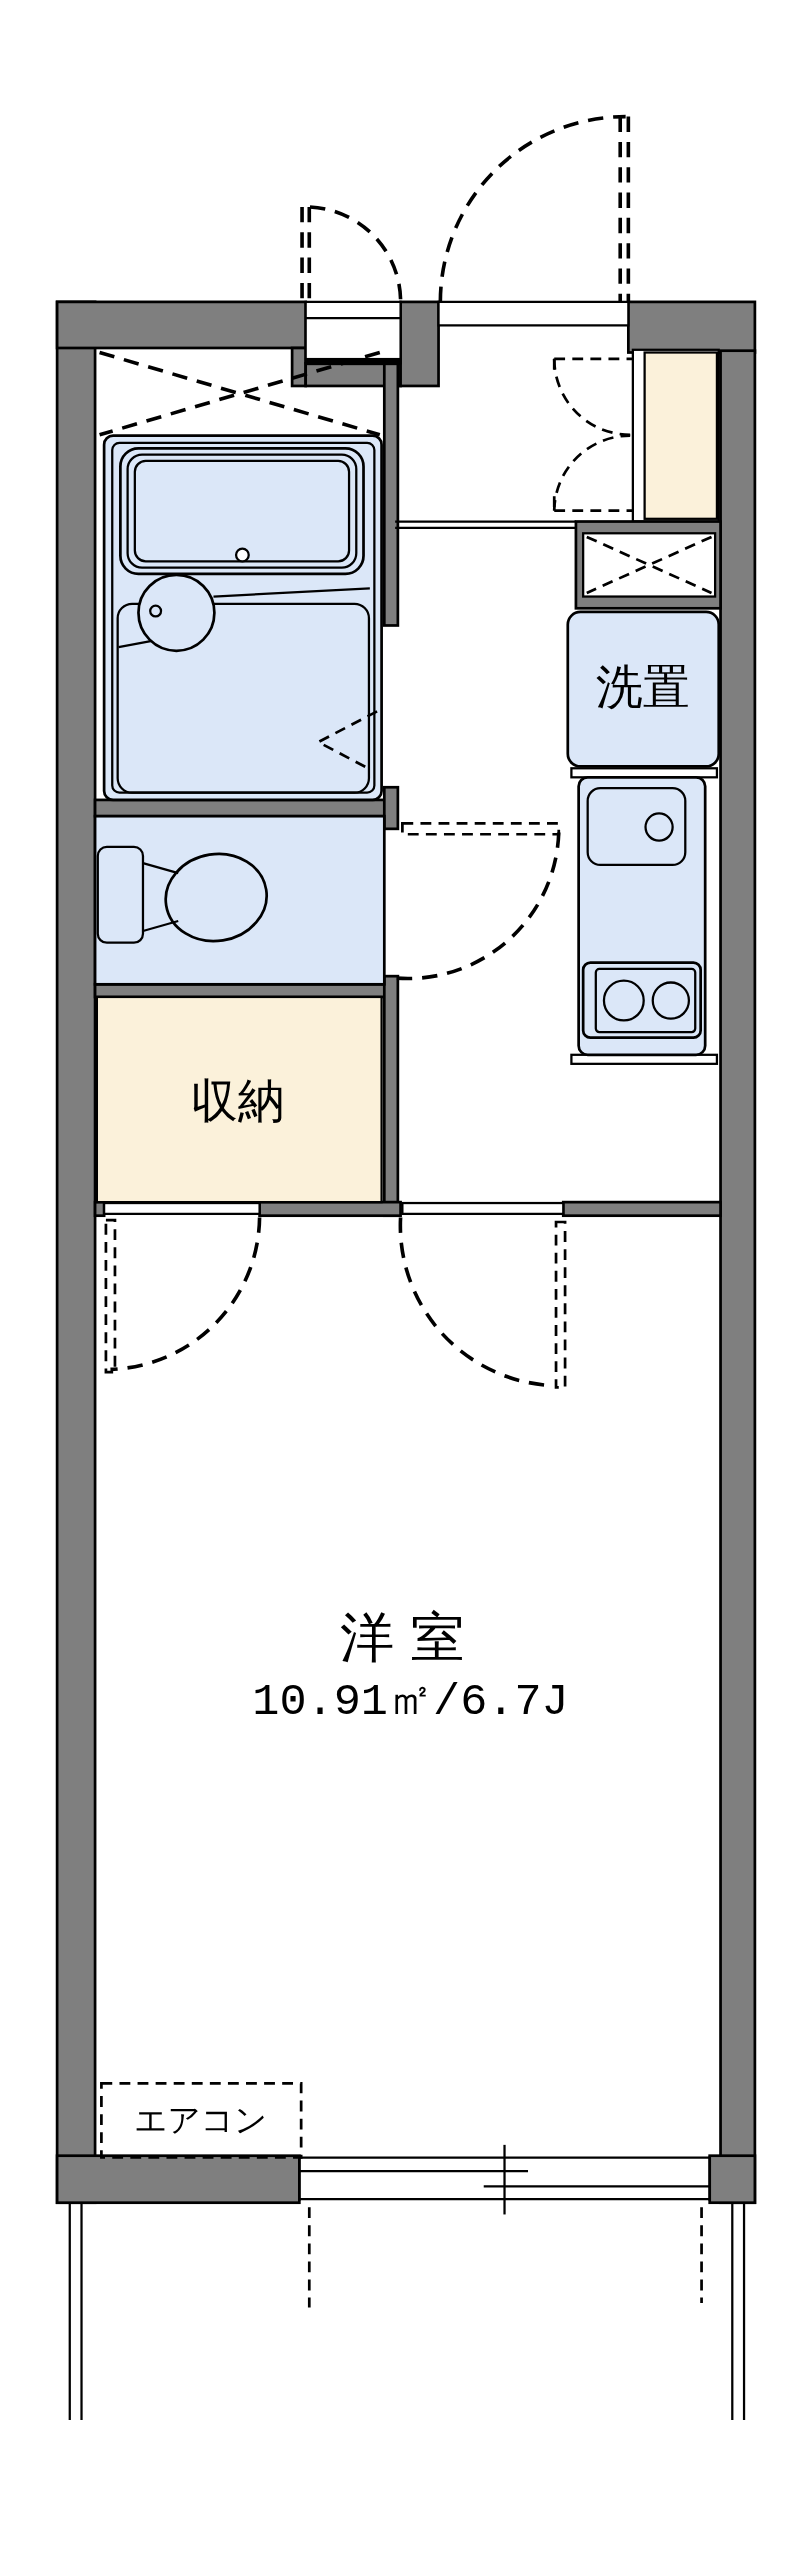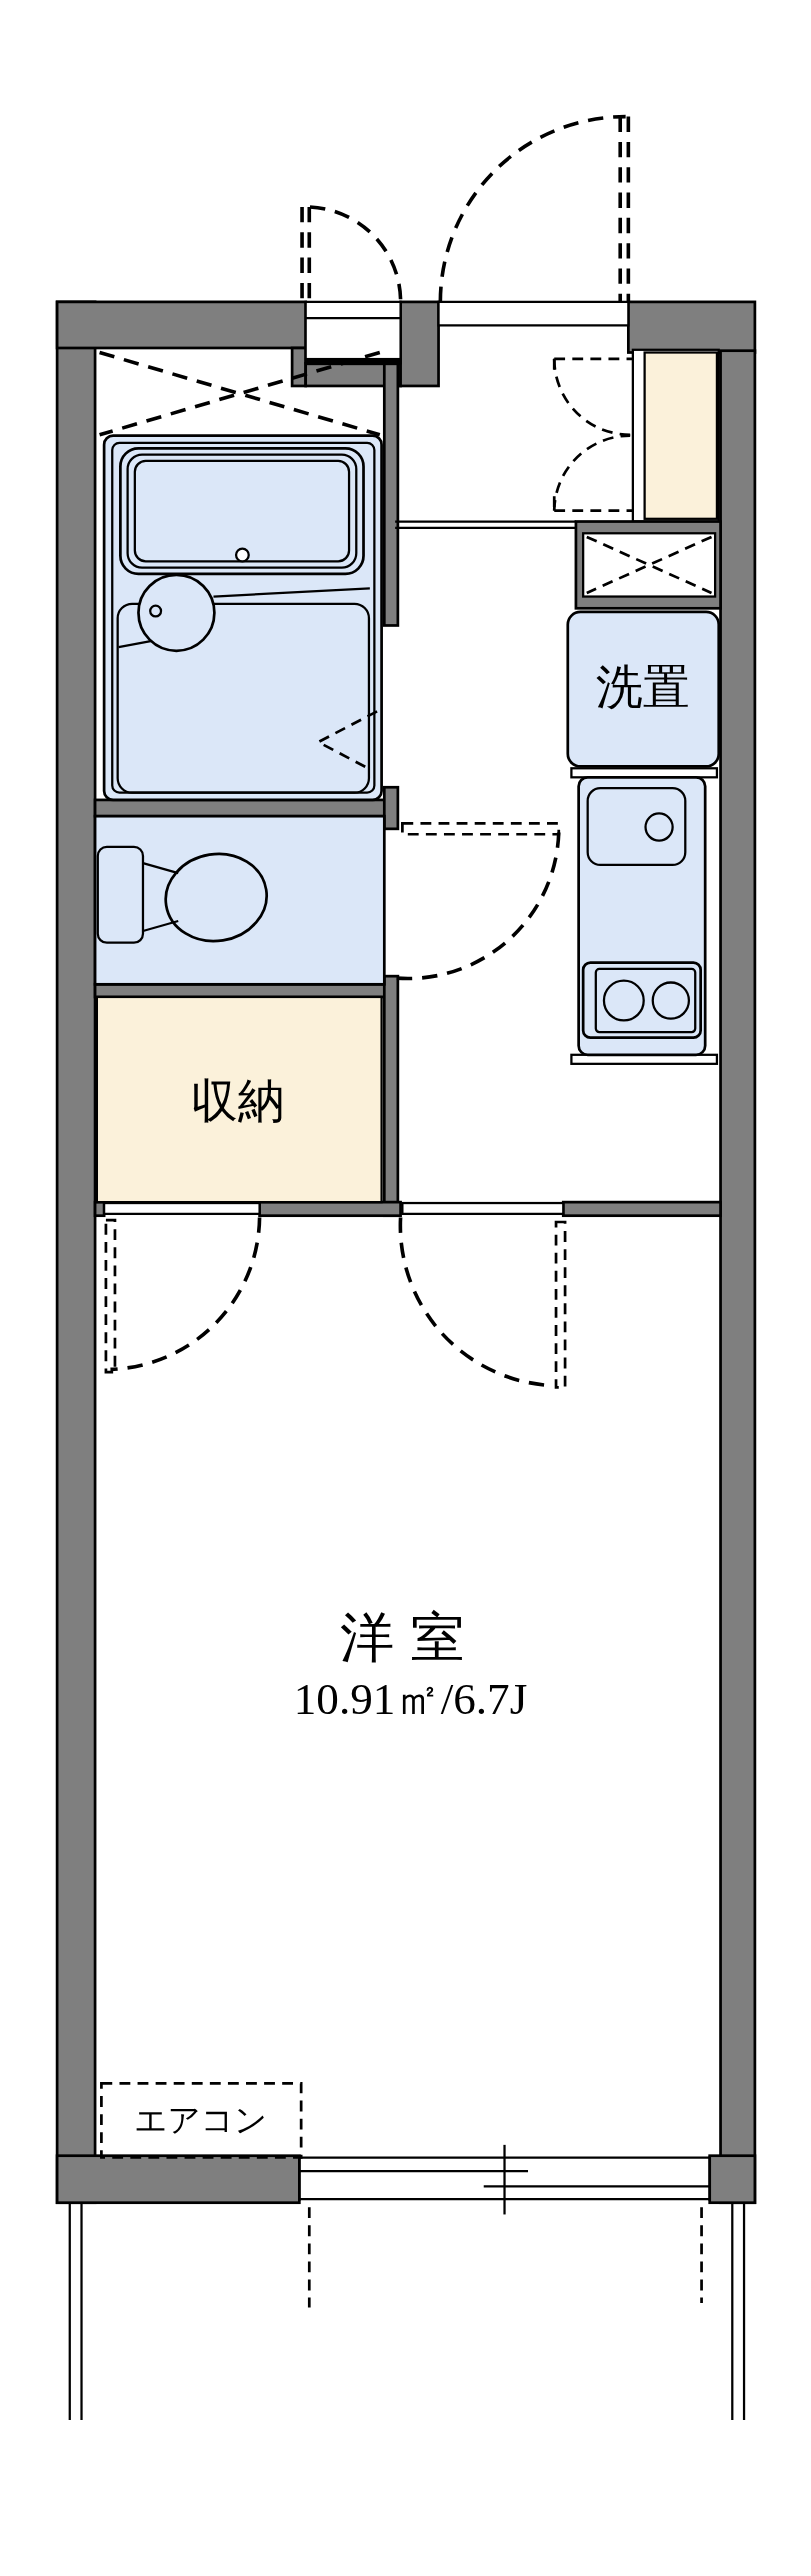--- a/index.html
+++ b/index.html
@@ -1,17 +1,17 @@
 <!DOCTYPE html>
 <html style="--wall: #7f7f7f; --line: #000000; --room_fill: #dbe7f8; --storage_fill: #fbf1da; --bg: #ffffff;font-size:14.5px"><head>
 <meta charset="utf-8">
 <style>
   html,body{margin:0;padding:0;background:#fff;}
   #plan{width:812px;height:2420px;position:relative;background:var(--bg,#fff);
-        font-family:Liberation Serif, serif;}
+        font-family:Liberation Mono, monospace;}
   svg{display:block;}
   .wall{fill:var(--wall,#7f7f7f);stroke:var(--line,#000);stroke-width:3;}
   .room{fill:var(--room_fill,#dbe7f8);stroke:var(--line,#000);stroke-width:3;}
   .cream{fill:var(--storage_fill,#fbf1da);stroke:var(--line,#000);stroke-width:2.5;}
   .whitebox{fill:#fff;stroke:var(--line,#000);stroke-width:2.5;}
   .ln{fill:none;stroke:var(--line,#000);stroke-width:2.5;}
   .ln3{fill:none;stroke:var(--line,#000);stroke-width:3;}
   .dash{fill:none;stroke:var(--line,#000);stroke-width:4;stroke-dasharray:17 11;}
   .dashthin{fill:none;stroke:var(--line,#000);stroke-width:3;stroke-dasharray:12 8;}
   .lbl{fill:#000;text-anchor:middle;}

